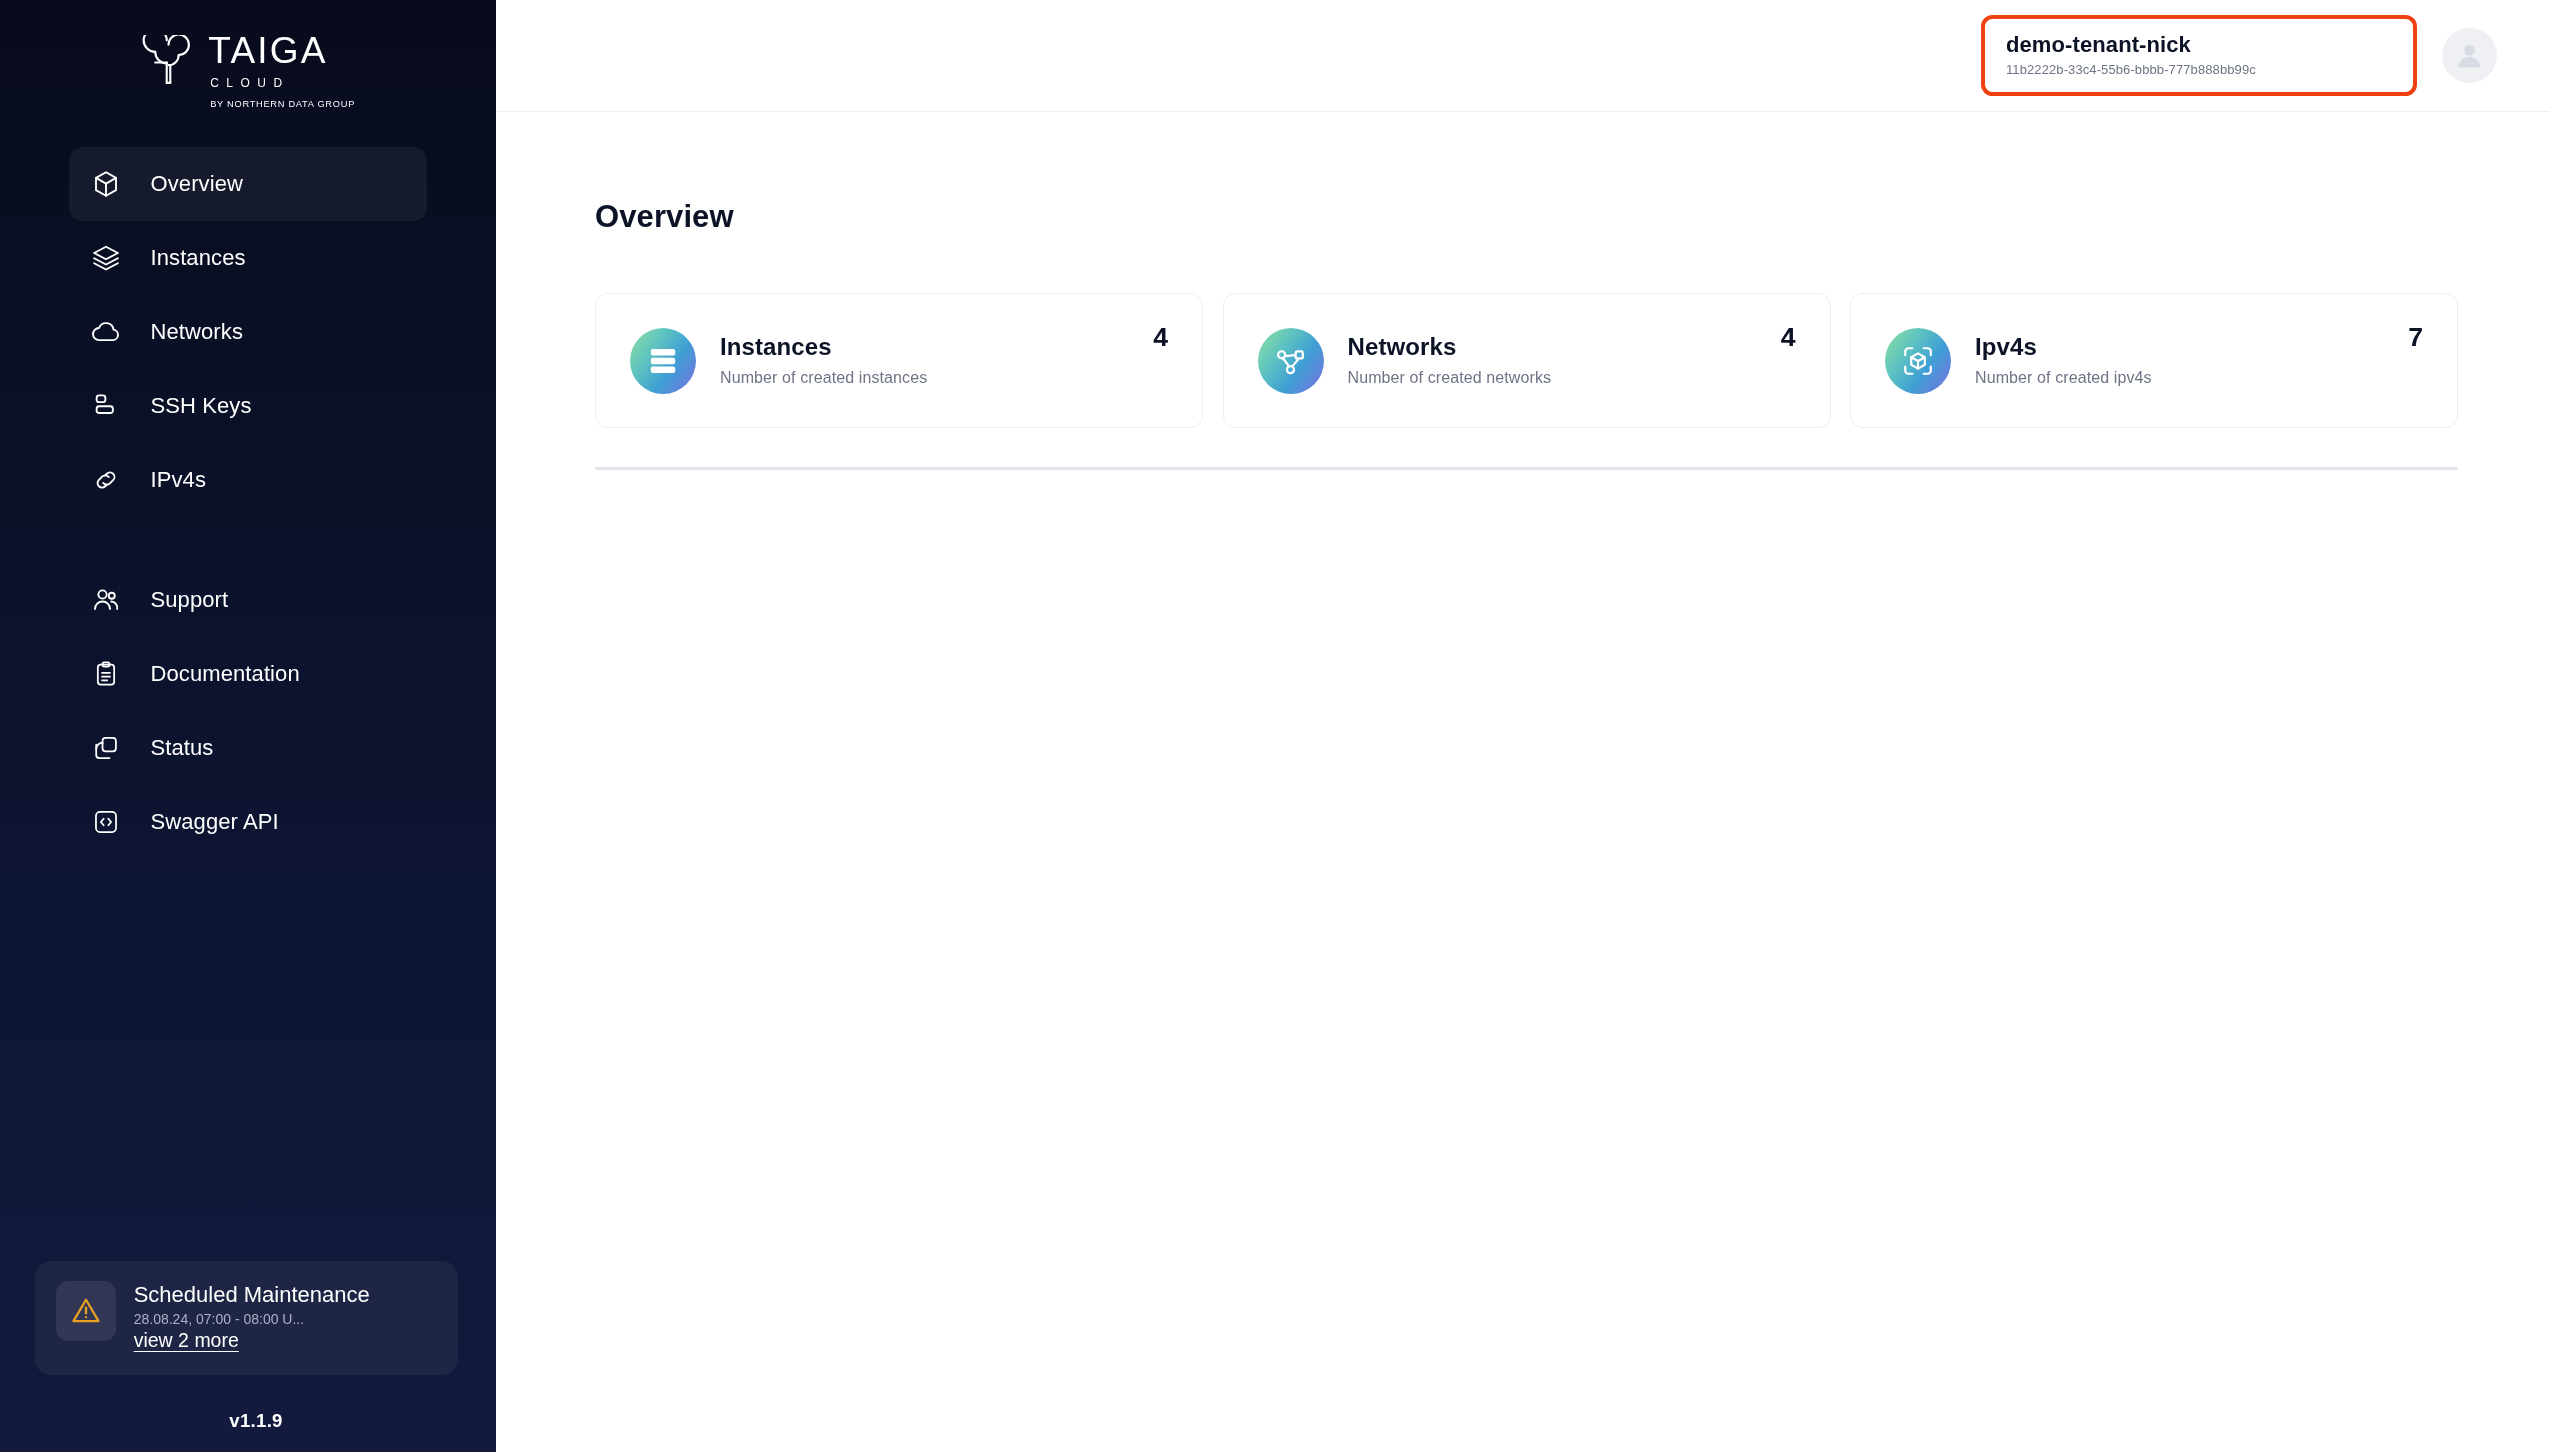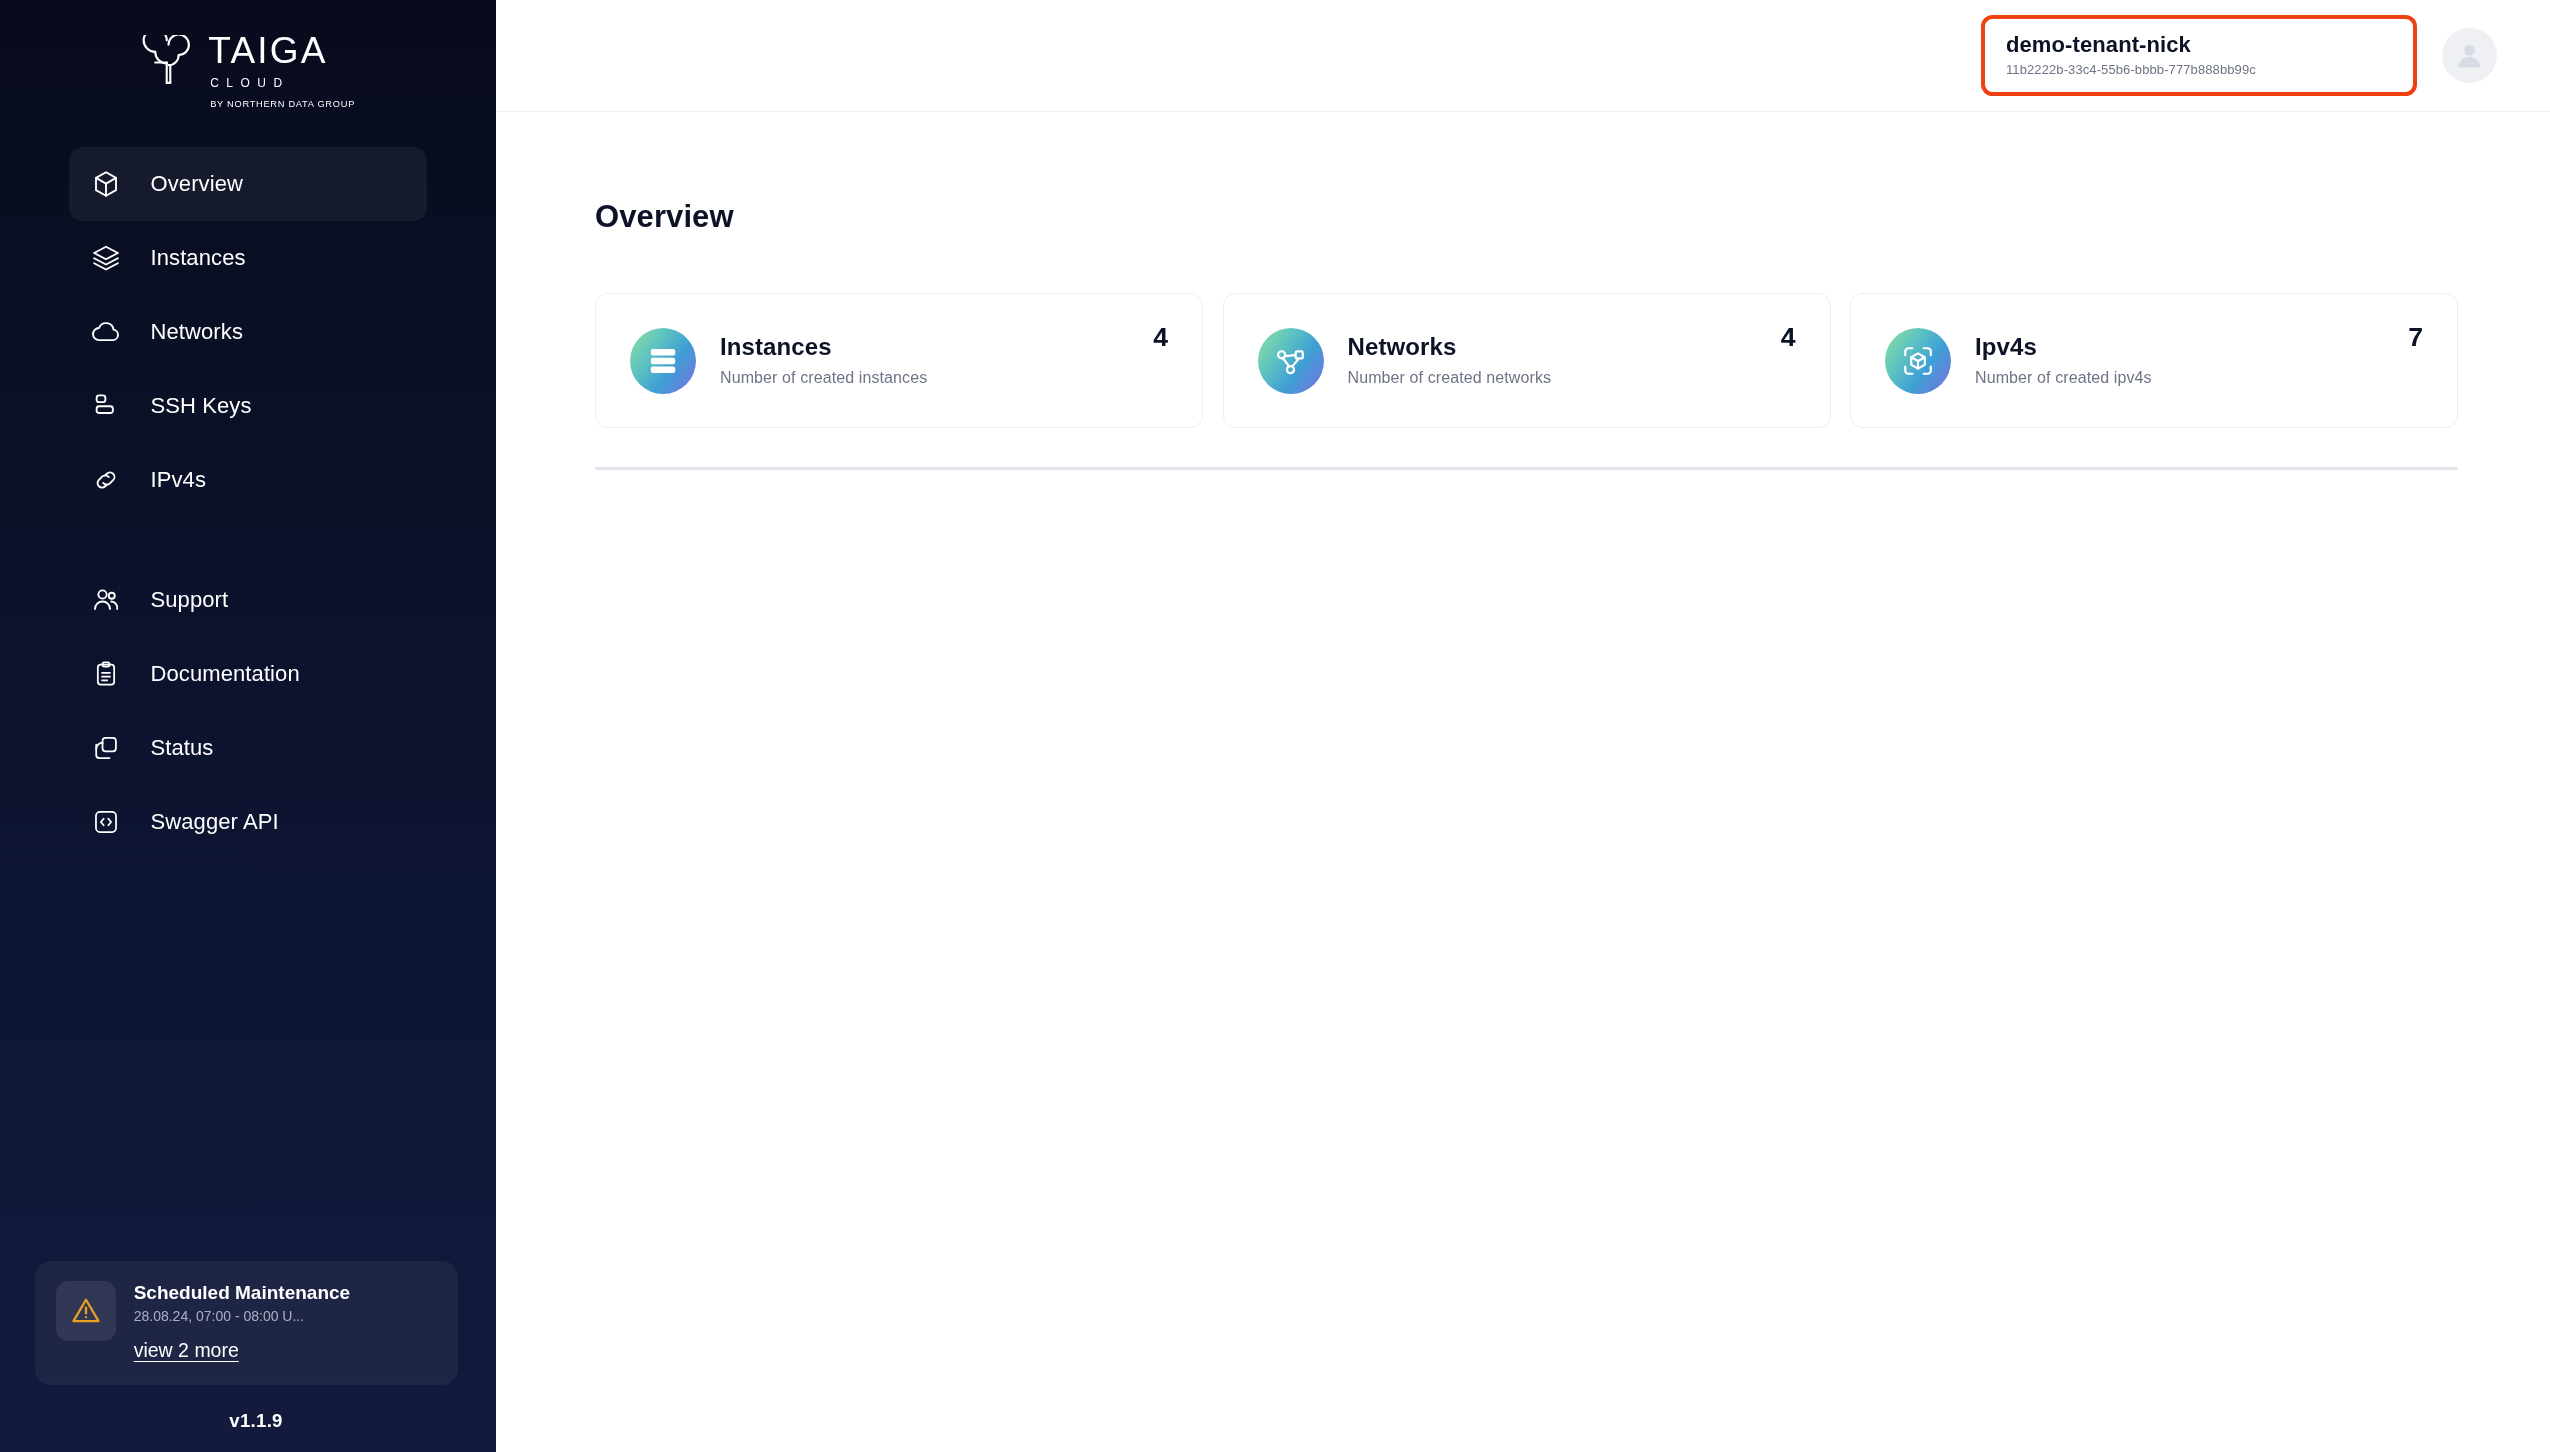--- a/index.html
+++ b/index.html
@@ -122,40 +122,40 @@
     height: 60px;
     border-radius: 12.4px;
     background: rgba(255,255,255,0.085);
     display: flex;
     align-items: center;
     justify-content: center;
   }
   .maint-text { display: flex; flex-direction: column; padding-top: 1.8px; min-width: 0; }
   .maint-title {
     color: #ffffff;
-    font-size: 19px;
-    font-weight: 700;
+    font-size: 22px;
+    font-weight: 400;
     line-height: 1.15;
     white-space: nowrap;
   }
   .maint-sub {
     color: #aab0c4;
     font-size: 14px;
     font-weight: 400;
     line-height: 1.25;
     margin-top: 3.5px;
     white-space: nowrap;
   }
   .maint-link {
     color: #ffffff;
     font-size: 19.5px;
     font-weight: 500;
     text-decoration: underline;
     text-underline-offset: 3.5px;
-    margin-top: 14px;
+    margin-top: 0;
     align-self: flex-start;
     cursor: pointer;
   }
 
   #version {
     position: absolute;
     left: 16px;
     right: 0;
     top: 1410px;
     text-align: center;

